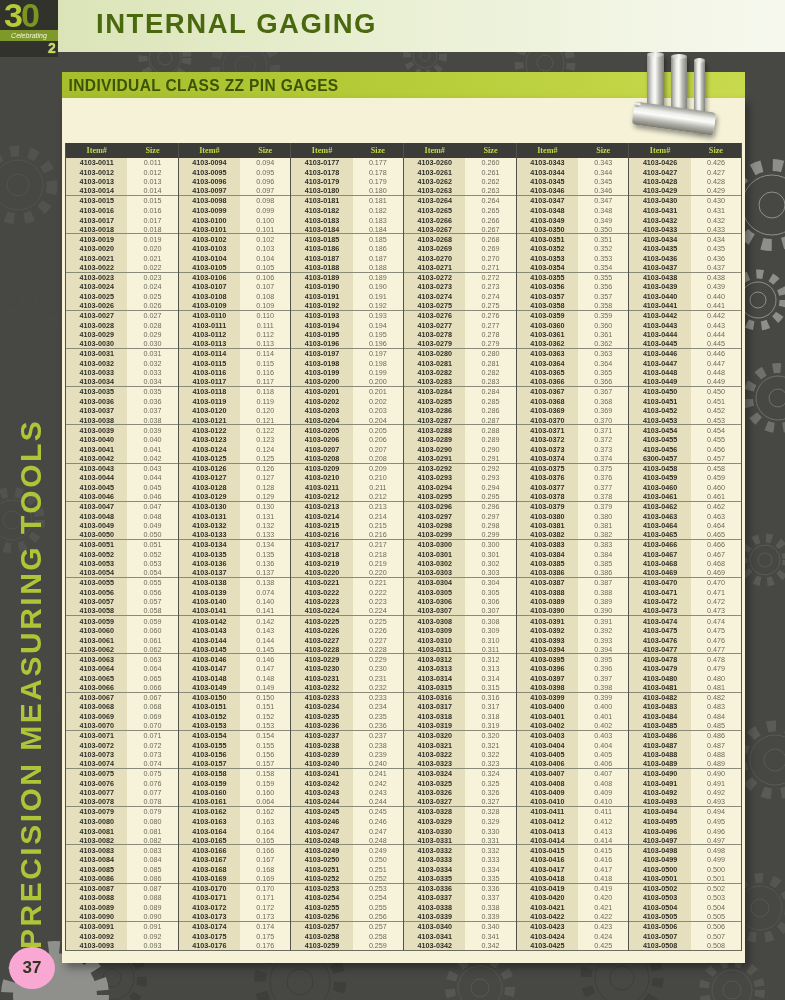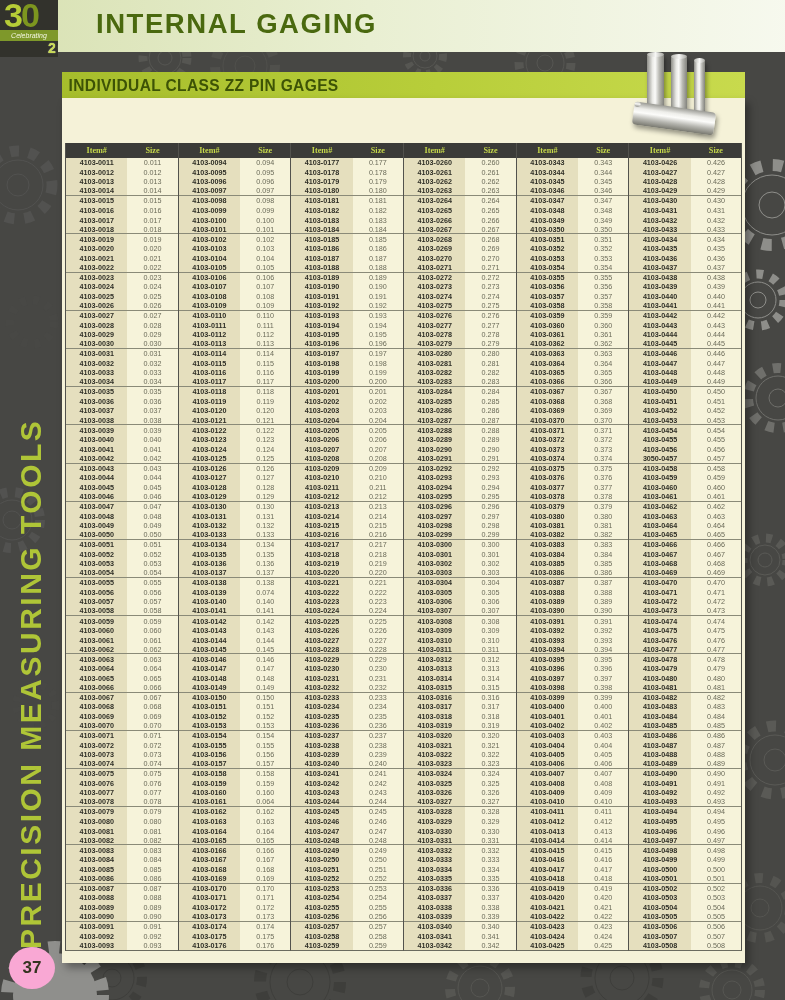--- a/index.html
+++ b/index.html
@@ -2073,21 +2073,21 @@
         </div>
         <div class="row">
           <div class="cell item">4103-0455</div>
           <div class="cell size">0.455</div>
         </div>
         <div class="row">
           <div class="cell item">4103-0456</div>
           <div class="cell size">0.456</div>
         </div>
         <div class="row rule">
-          <div class="cell item">3050-0457</div>
+          <div class="cell item">6300-0457</div>
           <div class="cell size">0.457</div>
         </div>
         <div class="row">
           <div class="cell item">4103-0458</div>
           <div class="cell size">0.458</div>
         </div>
         <div class="row">
           <div class="cell item">4103-0459</div>
           <div class="cell size">0.459</div>
         </div>

